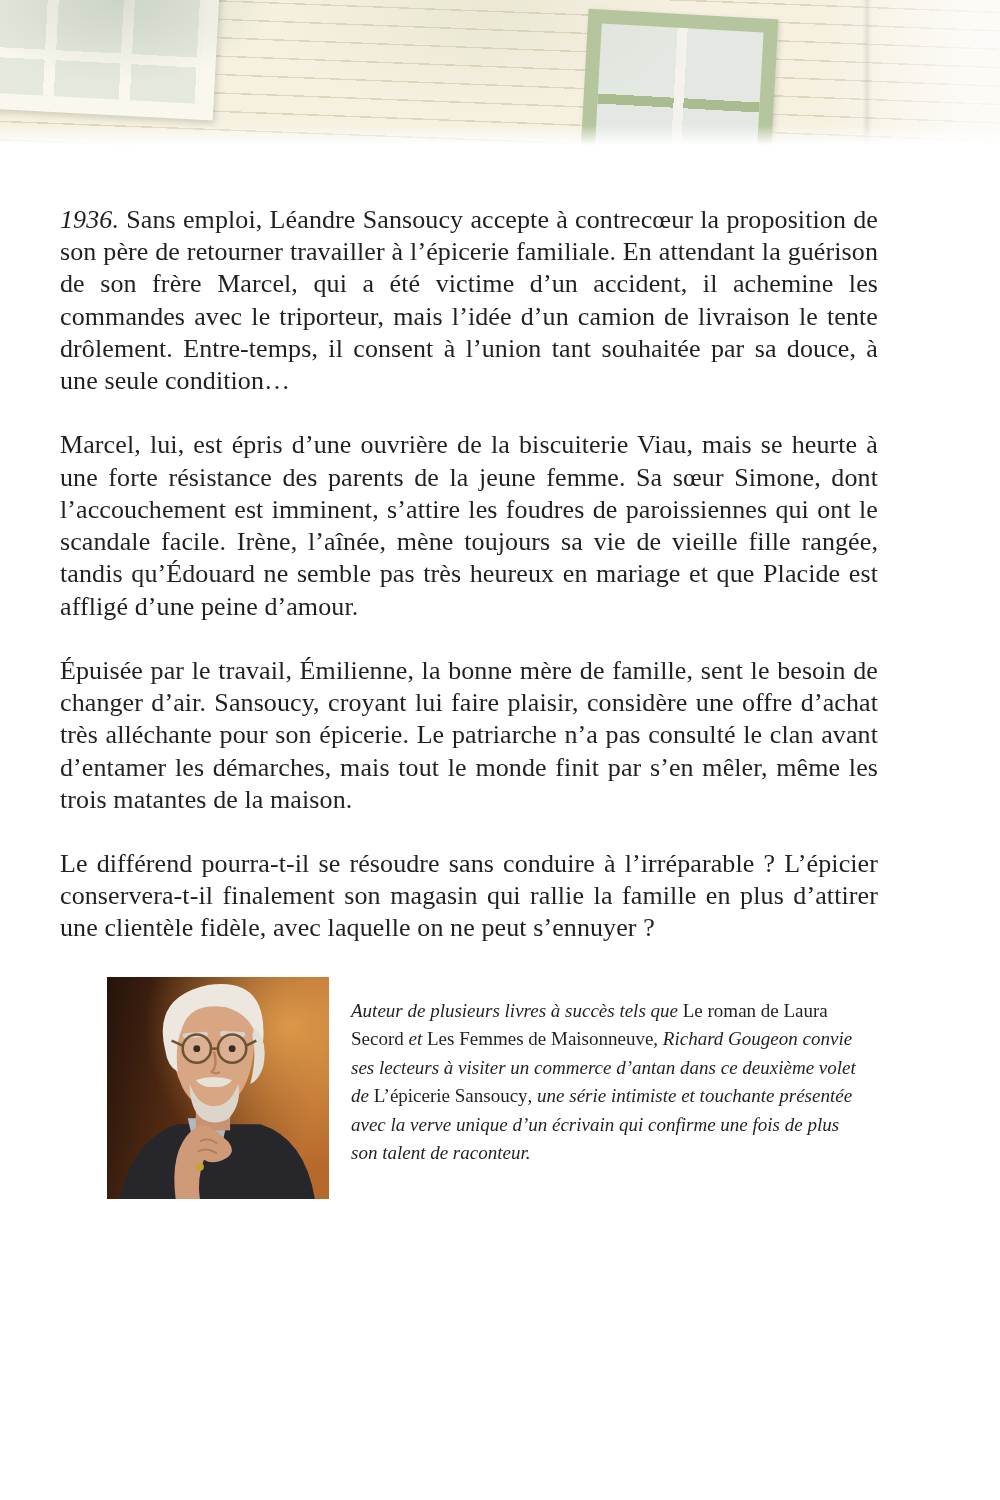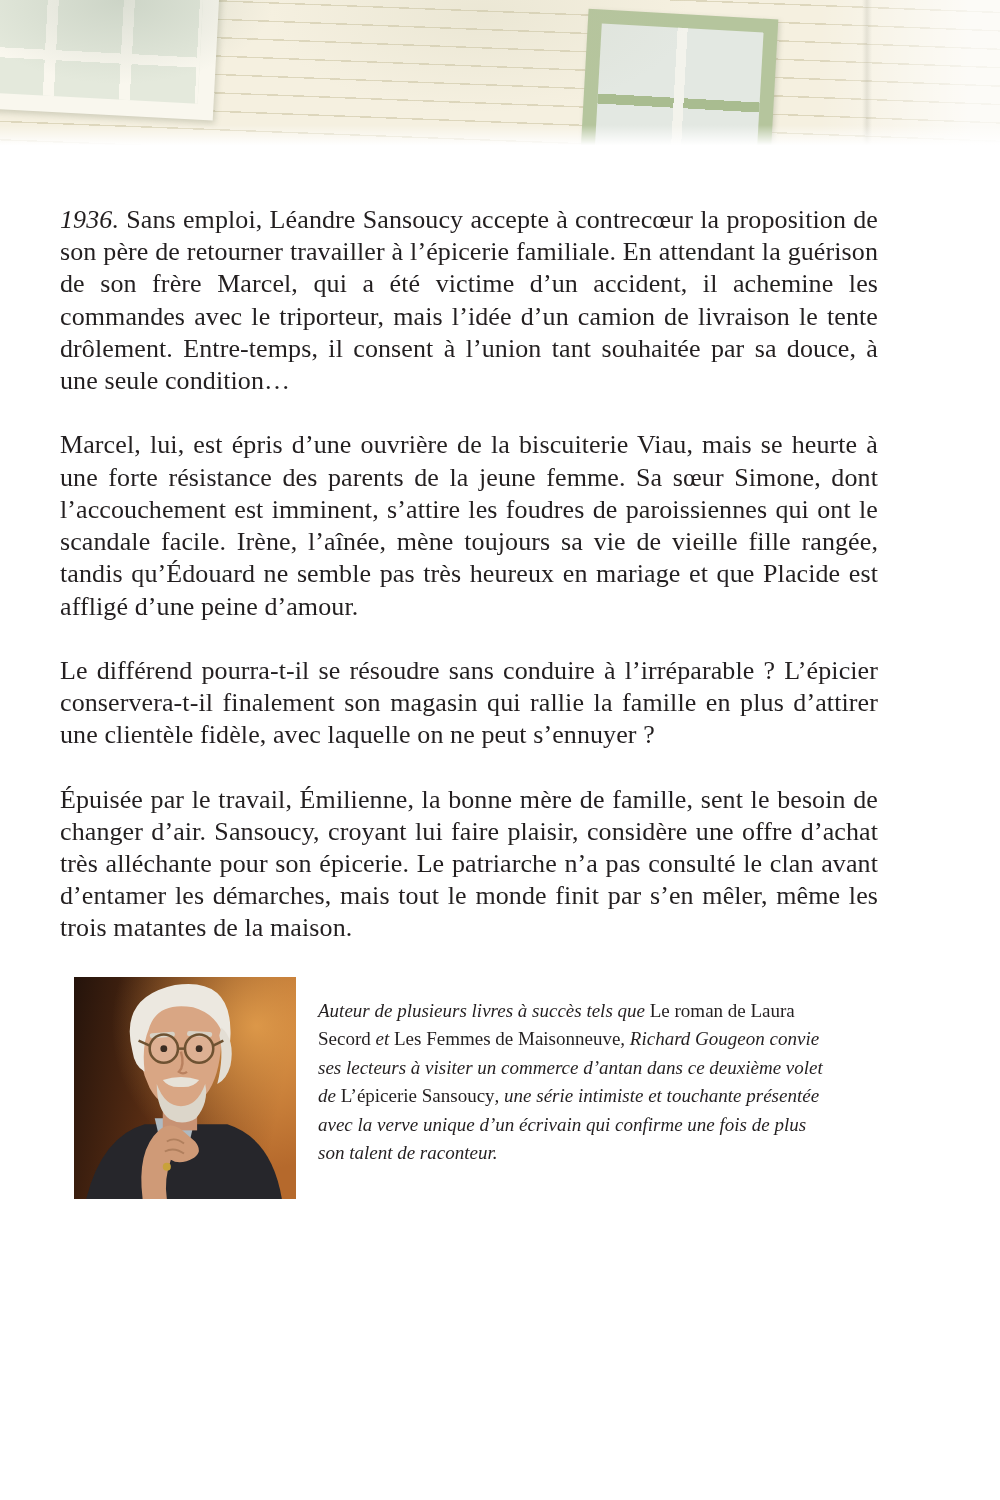--- a/index.html
+++ b/index.html
@@ -81,21 +81,21 @@
     letter-spacing: 0.1px;
   }
   .synopsis p { margin: 0 0 32px 0; }
   .italic { font-style: italic; }
   .normal { font-style: normal; }
 
   
   .author {
     display: flex;
     align-items: flex-start;
-    margin: 28px 0 0 74px;
+    margin: 28px 0 0 107px;
   }
   .photo-frame {
     width: 222px; height: 222px;
     flex: none;
     overflow: hidden;
     background: #3a2414;
   }
   .photo-frame svg { display: block; }
   .bio {
     margin: 20px 0 0 22px;
@@ -120,22 +120,22 @@
       <div class="panes"></div>
     </div>
     <div class="corner-shadow"></div>
     <div class="wash"></div>
     <div class="fade"></div>
   </div>
 
   <div class="synopsis">
       <p><span class="italic">1936.</span><span class="normal"> Sans emploi, Léandre Sansoucy accepte à contrecœur la proposition de son père de retourner travailler à l’épicerie familiale. En attendant la guérison de son frère Marcel, qui a été victime d’un accident, il achemine les commandes avec le triporteur, mais l’idée d’un camion de livraison le tente drôlement. Entre-temps, il consent à l’union tant souhaitée par sa douce, à une seule condition…</span></p>
       <p><span class="normal">Marcel, lui, est épris d’une ouvrière de la biscuiterie Viau, mais se heurte à une forte résistance des parents de la jeune femme. Sa sœur Simone, dont l’accouchement est imminent, s’attire les foudres de paroissiennes qui ont le scandale facile. Irène, l’aînée, mène toujours sa vie de vieille fille rangée, tandis qu’Édouard ne semble pas très heureux en mariage et que Placide est affligé d’une peine d’amour.</span></p>
+      <p><span class="normal">Épuisée par le travail, Émilienne, la bonne mère de famille, sent le besoin de changer d’air. Sansoucy, croyant lui faire plaisir, considère une offre d’achat très alléchante pour son épicerie. Le patriarche n’a pas consulté le clan avant d’entamer les démarches, mais tout le monde finit par s’en mêler, même les trois matantes de la maison.</span></p>
       <p><span class="normal">Le différend pourra-t-il se résoudre sans conduire à l’irréparable&nbsp;? L’épicier conservera-t-il finalement son magasin qui rallie la famille en plus d’attirer une clientèle fidèle, avec laquelle on ne peut s’ennuyer&nbsp;?</span></p>
-      <p><span class="normal">Épuisée par le travail, Émilienne, la bonne mère de famille, sent le besoin de changer d’air. Sansoucy, croyant lui faire plaisir, considère une offre d’achat très alléchante pour son épicerie. Le patriarche n’a pas consulté le clan avant d’entamer les démarches, mais tout le monde finit par s’en mêler, même les trois matantes de la maison.</span></p>
     </div>
 
   <div class="author">
     <div class="photo-frame">
       <svg viewBox="0 0 220 220" width="222" height="222">
         <defs>
           <linearGradient id="pbg" x1="0" y1="0" x2="1" y2="0.2">
             <stop offset="0" stop-color="#24130b"></stop>
             <stop offset="0.5" stop-color="#5f3014"></stop>
             <stop offset="1" stop-color="#b5692c"></stop>

